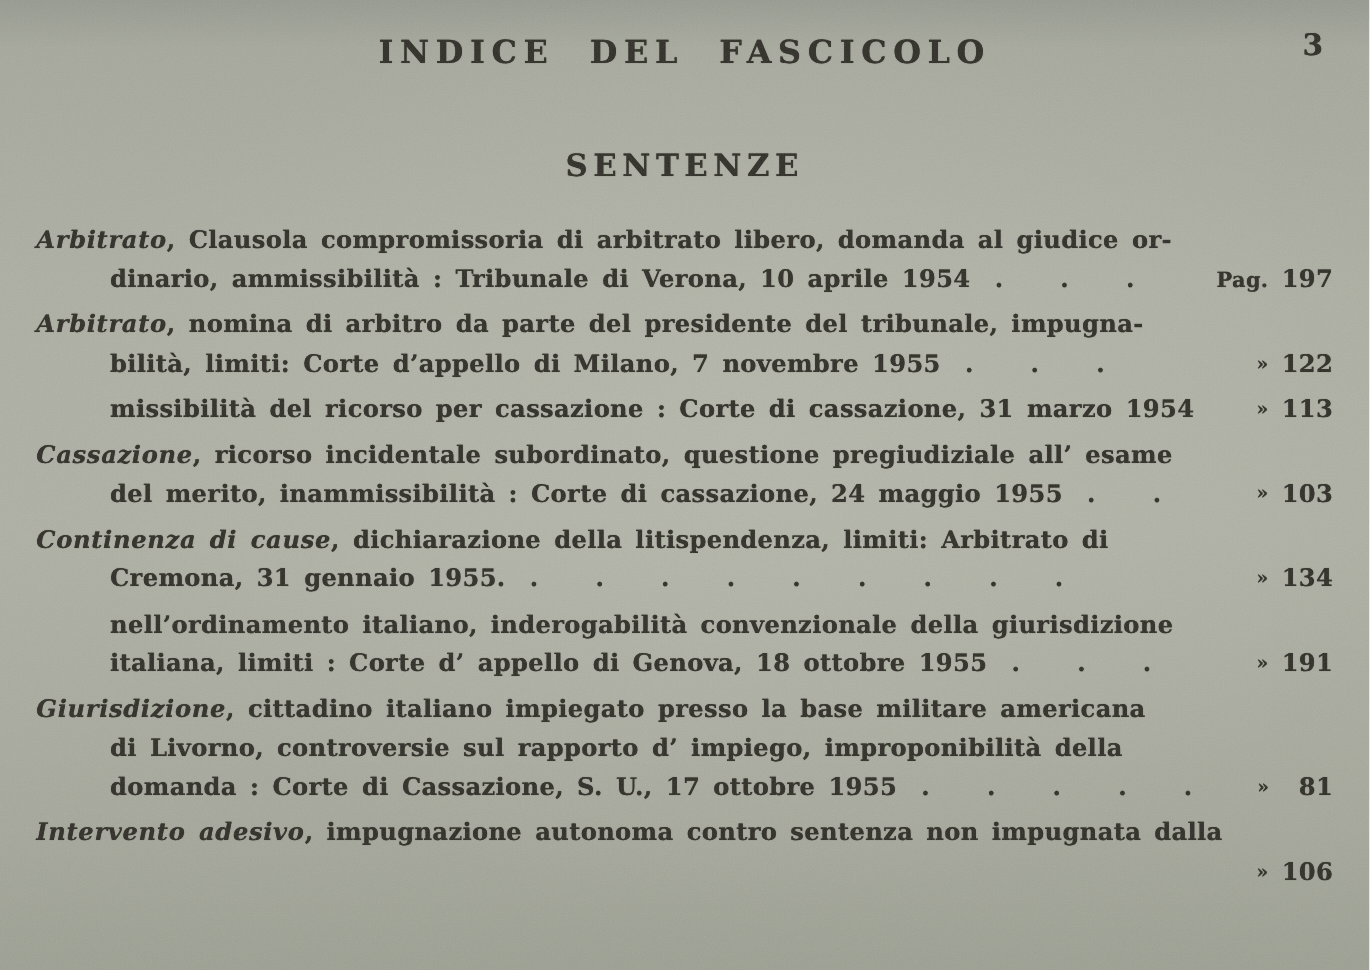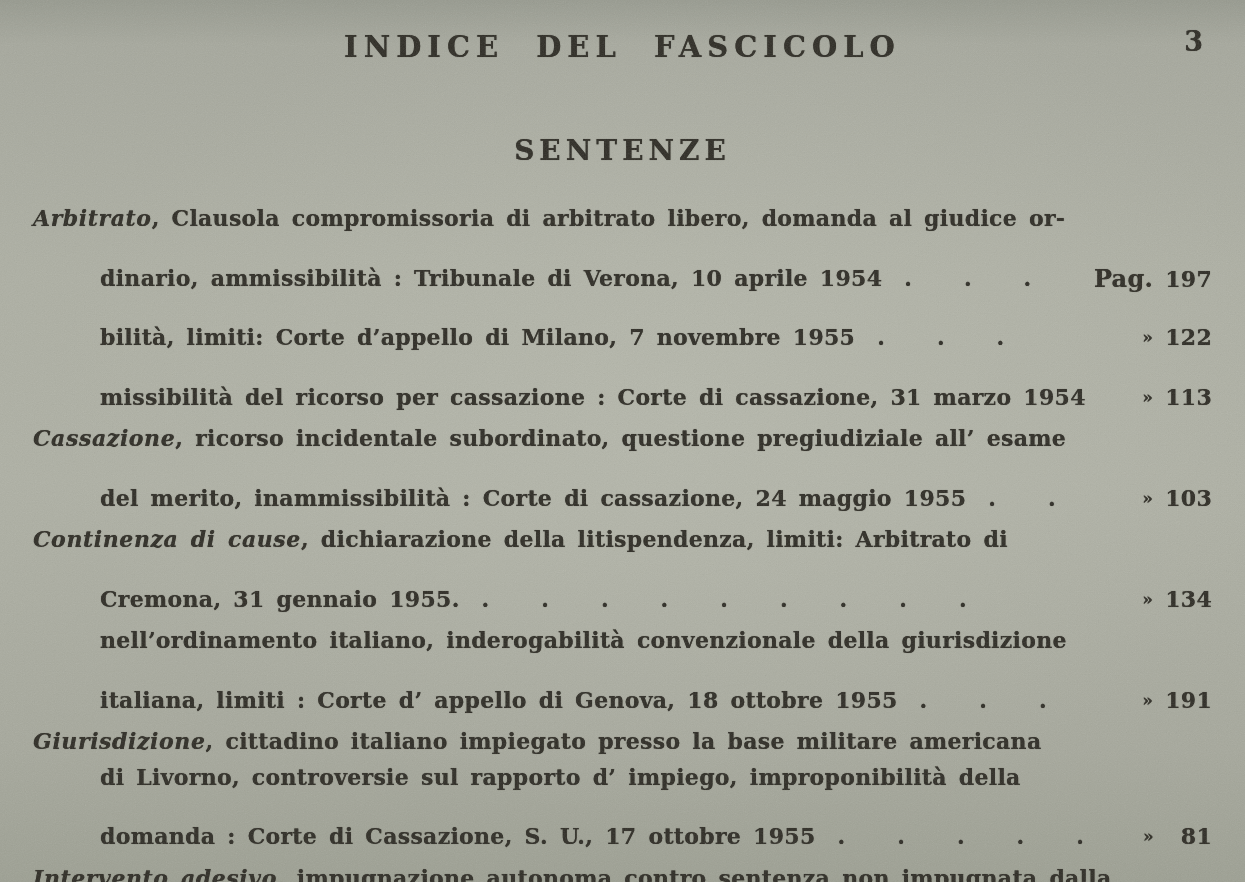--- a/index.html
+++ b/index.html
@@ -37,36 +37,36 @@
     position:absolute;top:201px;left:33px;right:33px;
   }
   .entry{position:relative;margin-bottom:6px;}
   .line{
     font-size:22px;font-weight:bold;
     line-height:35.5px;
     letter-spacing:.3px;word-spacing:4px;
     white-space:nowrap;
   }
   .line.cont{padding-left:67px;}
-  .line.last{position:relative;padding-right:150px;margin-top:24px;}
+  .line.last{position:relative;padding-right:150px;}
   .lead{font-style:italic;letter-spacing:.6px;}
   .dots{
     display:inline-block;
     margin-left:22px;
     letter-spacing:52px;
     font-weight:bold;
   }
   .pageref{
     position:absolute;right:0;top:0;
     display:flex;align-items:baseline;justify-content:flex-end;
     gap:12px;
     font-size:22px;font-weight:bold;line-height:35.5px;
     white-space:nowrap;
   }
-  .plabel{font-size:24px;}
+  .plabel{font-size:19px;}
   .plabel.ditto{font-size:17px;position:relative;top:-2px;}
   .pnum{display:inline-block;min-width:46px;text-align:right;}
 </style>
 </head>
 <body>
 
 <div id="page">
 
   <div id="header-title" class="ink">INDICE DEL FASCICOLO</div>
 
@@ -83,20 +83,23 @@
       <div class="line cont last ink">
         <span>dinario, ammissibilità : Tribunale di Verona, 10 aprile 1954</span><span class="dots">...</span>
         <span class="pageref">
           <span class="plabel">Pag.</span>
           <span class="pnum">197</span>
         </span>
       </div>
     </div>
 
     <div class="entry">
+      <div class="line first ink">
+        <span class="lead">Arbitrato</span><span>, nomina di arbitro da parte del presidente del tribunale, impugna-</span>
+      </div>
 
       <div class="line cont last ink">
         <span>bilità, limiti: Corte d’appello di Milano, 7 novembre 1955</span><span class="dots">...</span>
         <span class="pageref">
           <span class="plabel ditto">»</span>
           <span class="pnum">122</span>
         </span>
       </div>
     </div>
 

